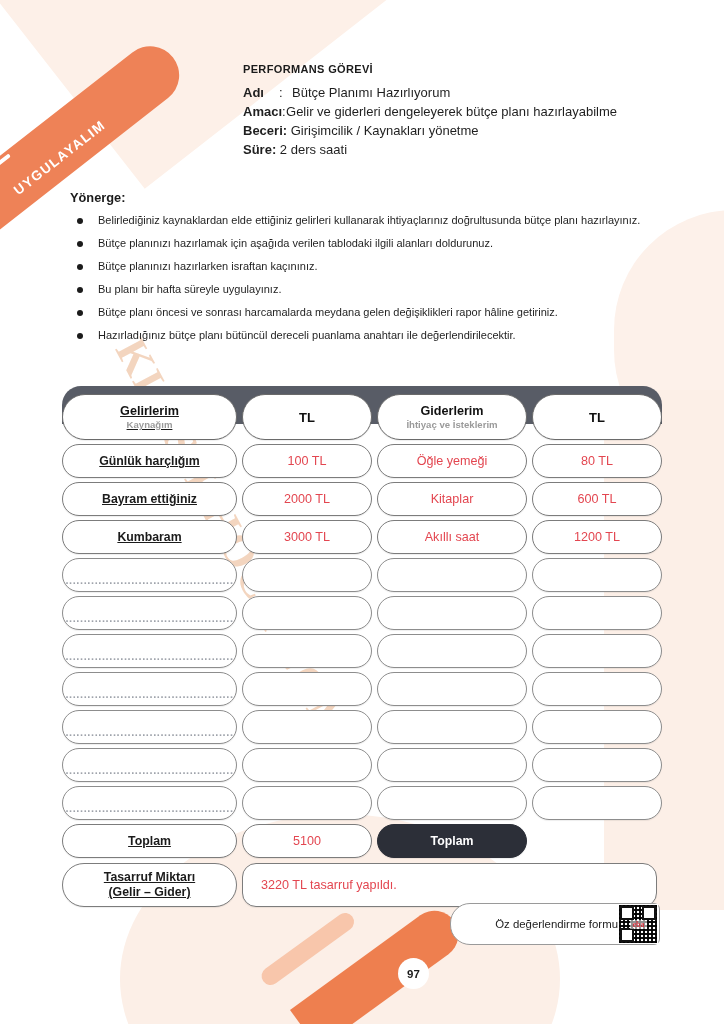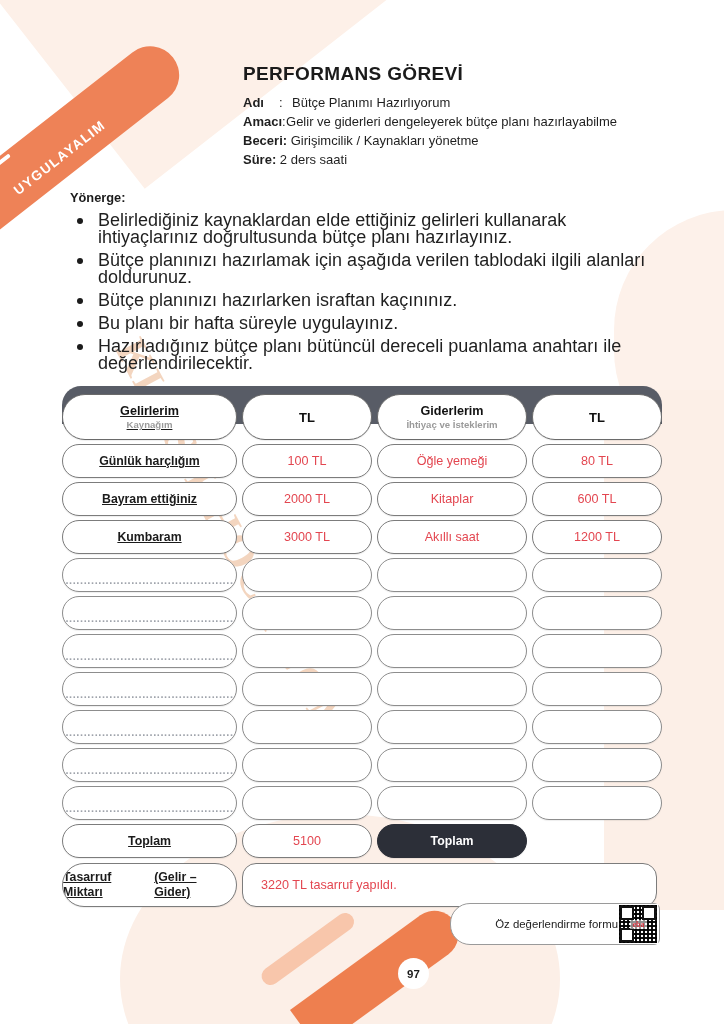--- a/index.html
+++ b/index.html
@@ -129,21 +129,21 @@
 
   
   .header-block {
     position: absolute;
     left: 243px;
     top: 63px;
     width: 450px;
     z-index: 4;
   }
   .hdr-title {
-    font-size: 19px;
+    font-size: 11px;
     font-weight: bold;
     color: #1b1b1b;
     letter-spacing: 0.35px;
     margin: 0 0 8px 0;
   }
   .hdr-row {
     font-size: 13px;
     color: #1f1f1f;
     line-height: 19px;
     white-space: nowrap;
@@ -177,21 +177,21 @@
   }
   .bullet-dot {
     flex: 0 0 auto;
     width: 6px;
     height: 6px;
     border-radius: 50%;
     background: #1b1b1b;
     margin: 6px 15px 0 7px;
   }
   .bullet-text {
-    font-size: 18px;
+    font-size: 11px;
     line-height: 17px;
     color: #1f1f1f;
   }
 
   
   .watermark {
     position: absolute;
     left: 150px;
     top: 330px;
     z-index: 2;
@@ -293,21 +293,21 @@
     overflow: hidden;
     font-family: "Liberation Sans", sans-serif;
   }
   .cell.dark-pill {
     background: #2C2F38;
     border-color: #2C2F38;
     color: #ffffff;
   }
   .cell.two-line {
     height: 44px;
-    flex-direction: row;
+    flex-direction: column;
     line-height: 15px;
     font-size: 12.3px;
   }
   .cell.wide-note {
     flex: 0 0 415px;
     height: 44px;
     justify-content: flex-start;
     padding-left: 18px;
     font-weight: normal;
     color: #E34650;
@@ -477,20 +477,24 @@
       <span class="bullet-dot"></span>
       <span class="bullet-text">Bütçe planınızı hazırlamak için aşağıda verilen tablodaki ilgili alanları doldurunuz.</span>
     </div>
     <div class="bullet-row">
       <span class="bullet-dot"></span>
       <span class="bullet-text">Bütçe planınızı hazırlarken israftan kaçınınız.</span>
     </div>
     <div class="bullet-row">
       <span class="bullet-dot"></span>
       <span class="bullet-text">Bu planı bir hafta süreyle uygulayınız.</span>
+    </div>
+    <div class="bullet-row">
+      <span class="bullet-dot"></span>
+      <span class="bullet-text">Bütçe planı öncesi ve sonrası harcamalarda meydana gelen değişiklikleri rapor hâline getiriniz.</span>
     </div>
     <div class="bullet-row">
       <span class="bullet-dot"></span>
       <span class="bullet-text">Hazırladığınız bütçe planı bütüncül dereceli puanlama anahtarı ile değerlendirilecektir.</span>
     </div>
   </div>
 
   <div class="table-zone">
     <div class="table-darkbar"></div>
 

